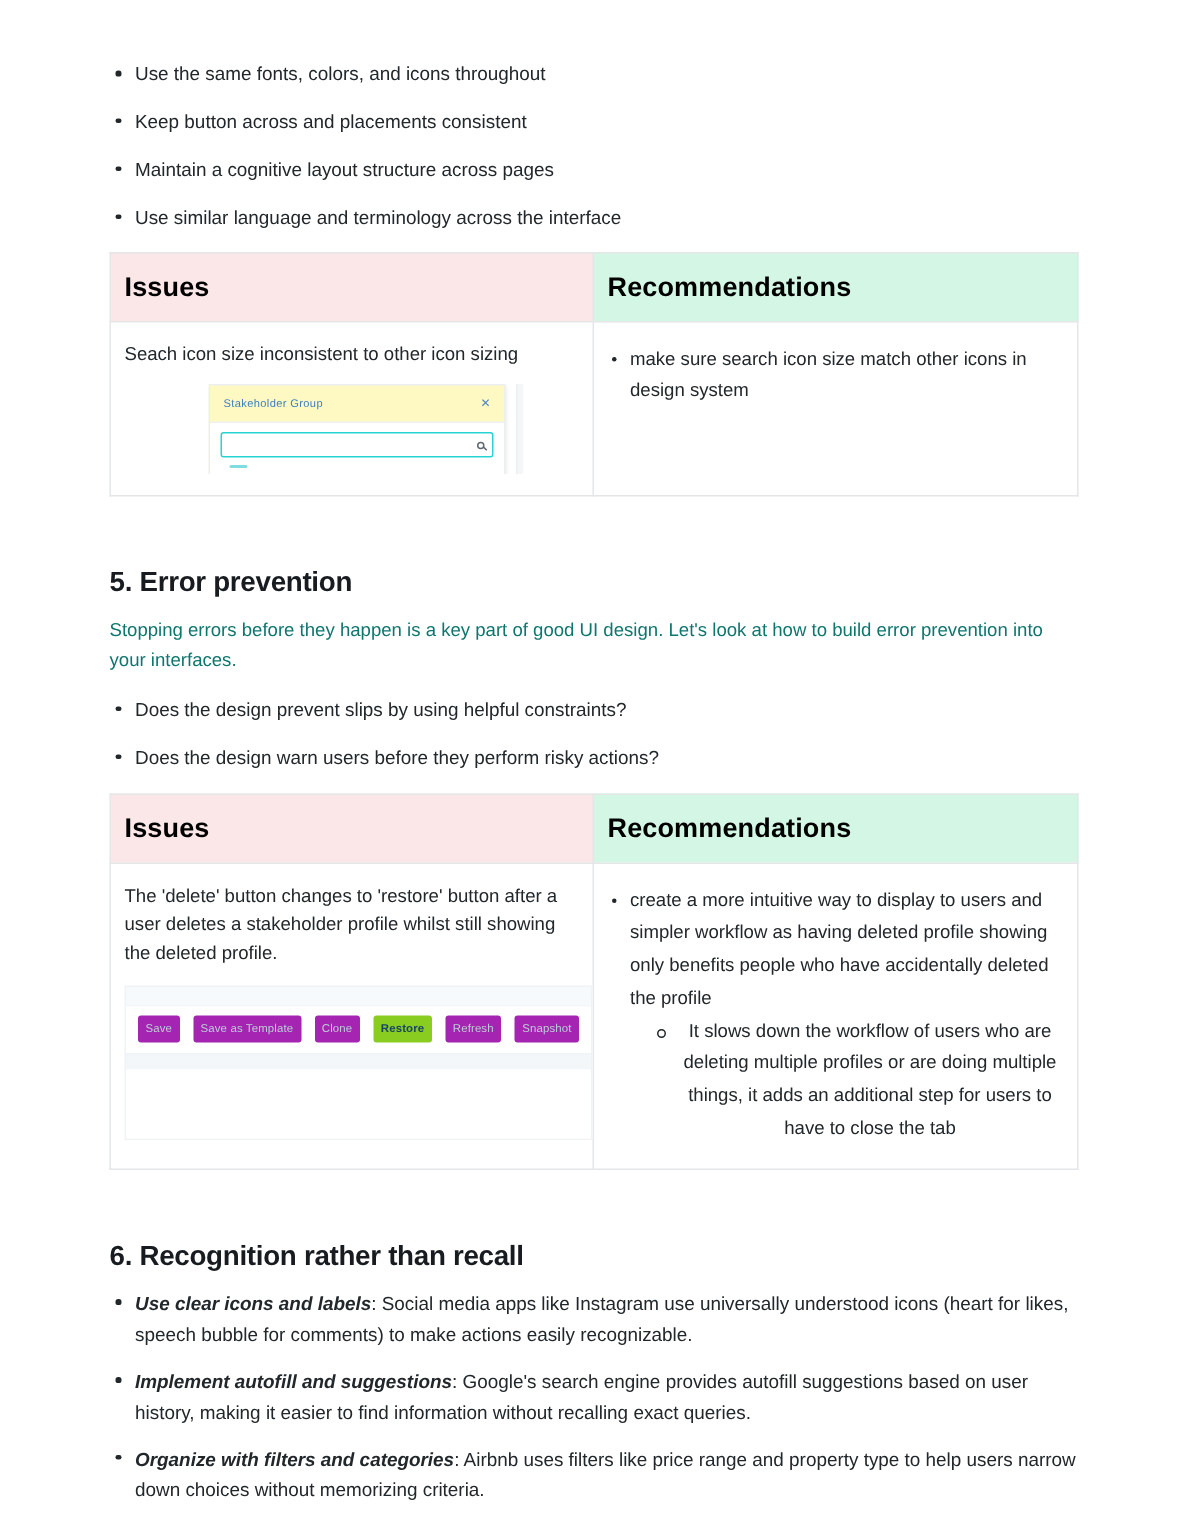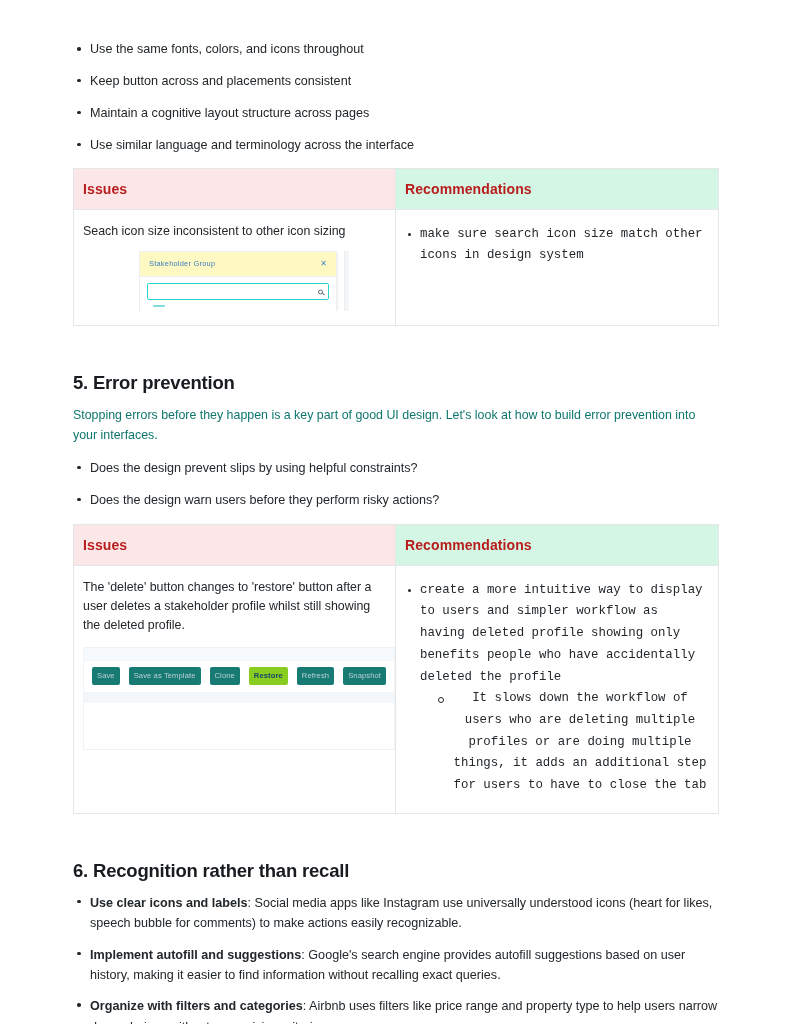--- a/index.html
+++ b/index.html
@@ -61,37 +61,37 @@
   }
   .tbl col.c1 { width: 322px; }
   .tbl col.c2 { width: 323px; }
   .tbl th, .tbl td {
     border: 1px solid #e4e6e8;
     vertical-align: top;
     text-align: left;
   }
   .tbl th {
     padding: 12px 9px 12px 9px;
-    font-size: 14px;
+    font-size: 18px;
     font-weight: 700;
     letter-spacing: .1px;
-    color: #b91c1c;
+    color: #000000;
   }
   .th-issues { background: #fbe7e7; }
   .th-recs   { background: #d4f6e5; }
   .tbl td {
     padding: 12px 10px 14px 9px;
     font-size: 12.4px;
     line-height: 1.55;
     color: #22272b;
   }
   .cell-text { margin: 0 0 6px 0; }
 
   
-  ul.cell-bullets { list-style: none; margin: 2px 0 0 0; padding: 0; font-family: Liberation Mono, monospace; }
+  ul.cell-bullets { list-style: none; margin: 2px 0 0 0; padding: 0; }
   ul.cell-bullets > li {
     position: relative;
     padding-left: 15px;
     margin-bottom: 2px;
     font-size: 12.4px;
     line-height: 1.75;
   }
   ul.cell-bullets > li::before {
     content: "";
     position: absolute;
@@ -210,21 +210,21 @@
     align-items: center;
     justify-content: center;
     gap: 9px;
     padding: 6px 8px 7px 8px;
     background: #ffffff;
   }
   .tb-btn {
     font-size: 7.6px;
     padding: 3px 5px;
     border-radius: 2px;
-    background: #0f766e;
+    background: #a21caf;
     color: #b9cdd6;
     white-space: nowrap;
     letter-spacing: .1px;
     cursor: pointer;
   }
   .tb-btn.active {
     color: #0f3d63;
     font-weight: 700;
     background: #84cc16;
   }
@@ -244,21 +244,21 @@
     letter-spacing: -.2px;
     color: #181c20;
   }
   p.sec-para {
     margin: 0 0 14px 0;
     font-size: 12.4px;
     line-height: 1.62;
     color: #0f766e;
   }
   ul.bullets.rich > li { margin-bottom: 11px; line-height: 1.62; }
-  .b-term { font-weight: 700; }
+  .b-term { font-weight: 700; font-style: italic; }
 </style>
 </head>
 <body>
 
 <div class="page">
   <div class="content">
 
     <ul class="bullets lead-list">
       <li><span>Use the same fonts, colors, and icons throughout</span></li>
       <li><span>Keep button across and placements consistent</span></li>

